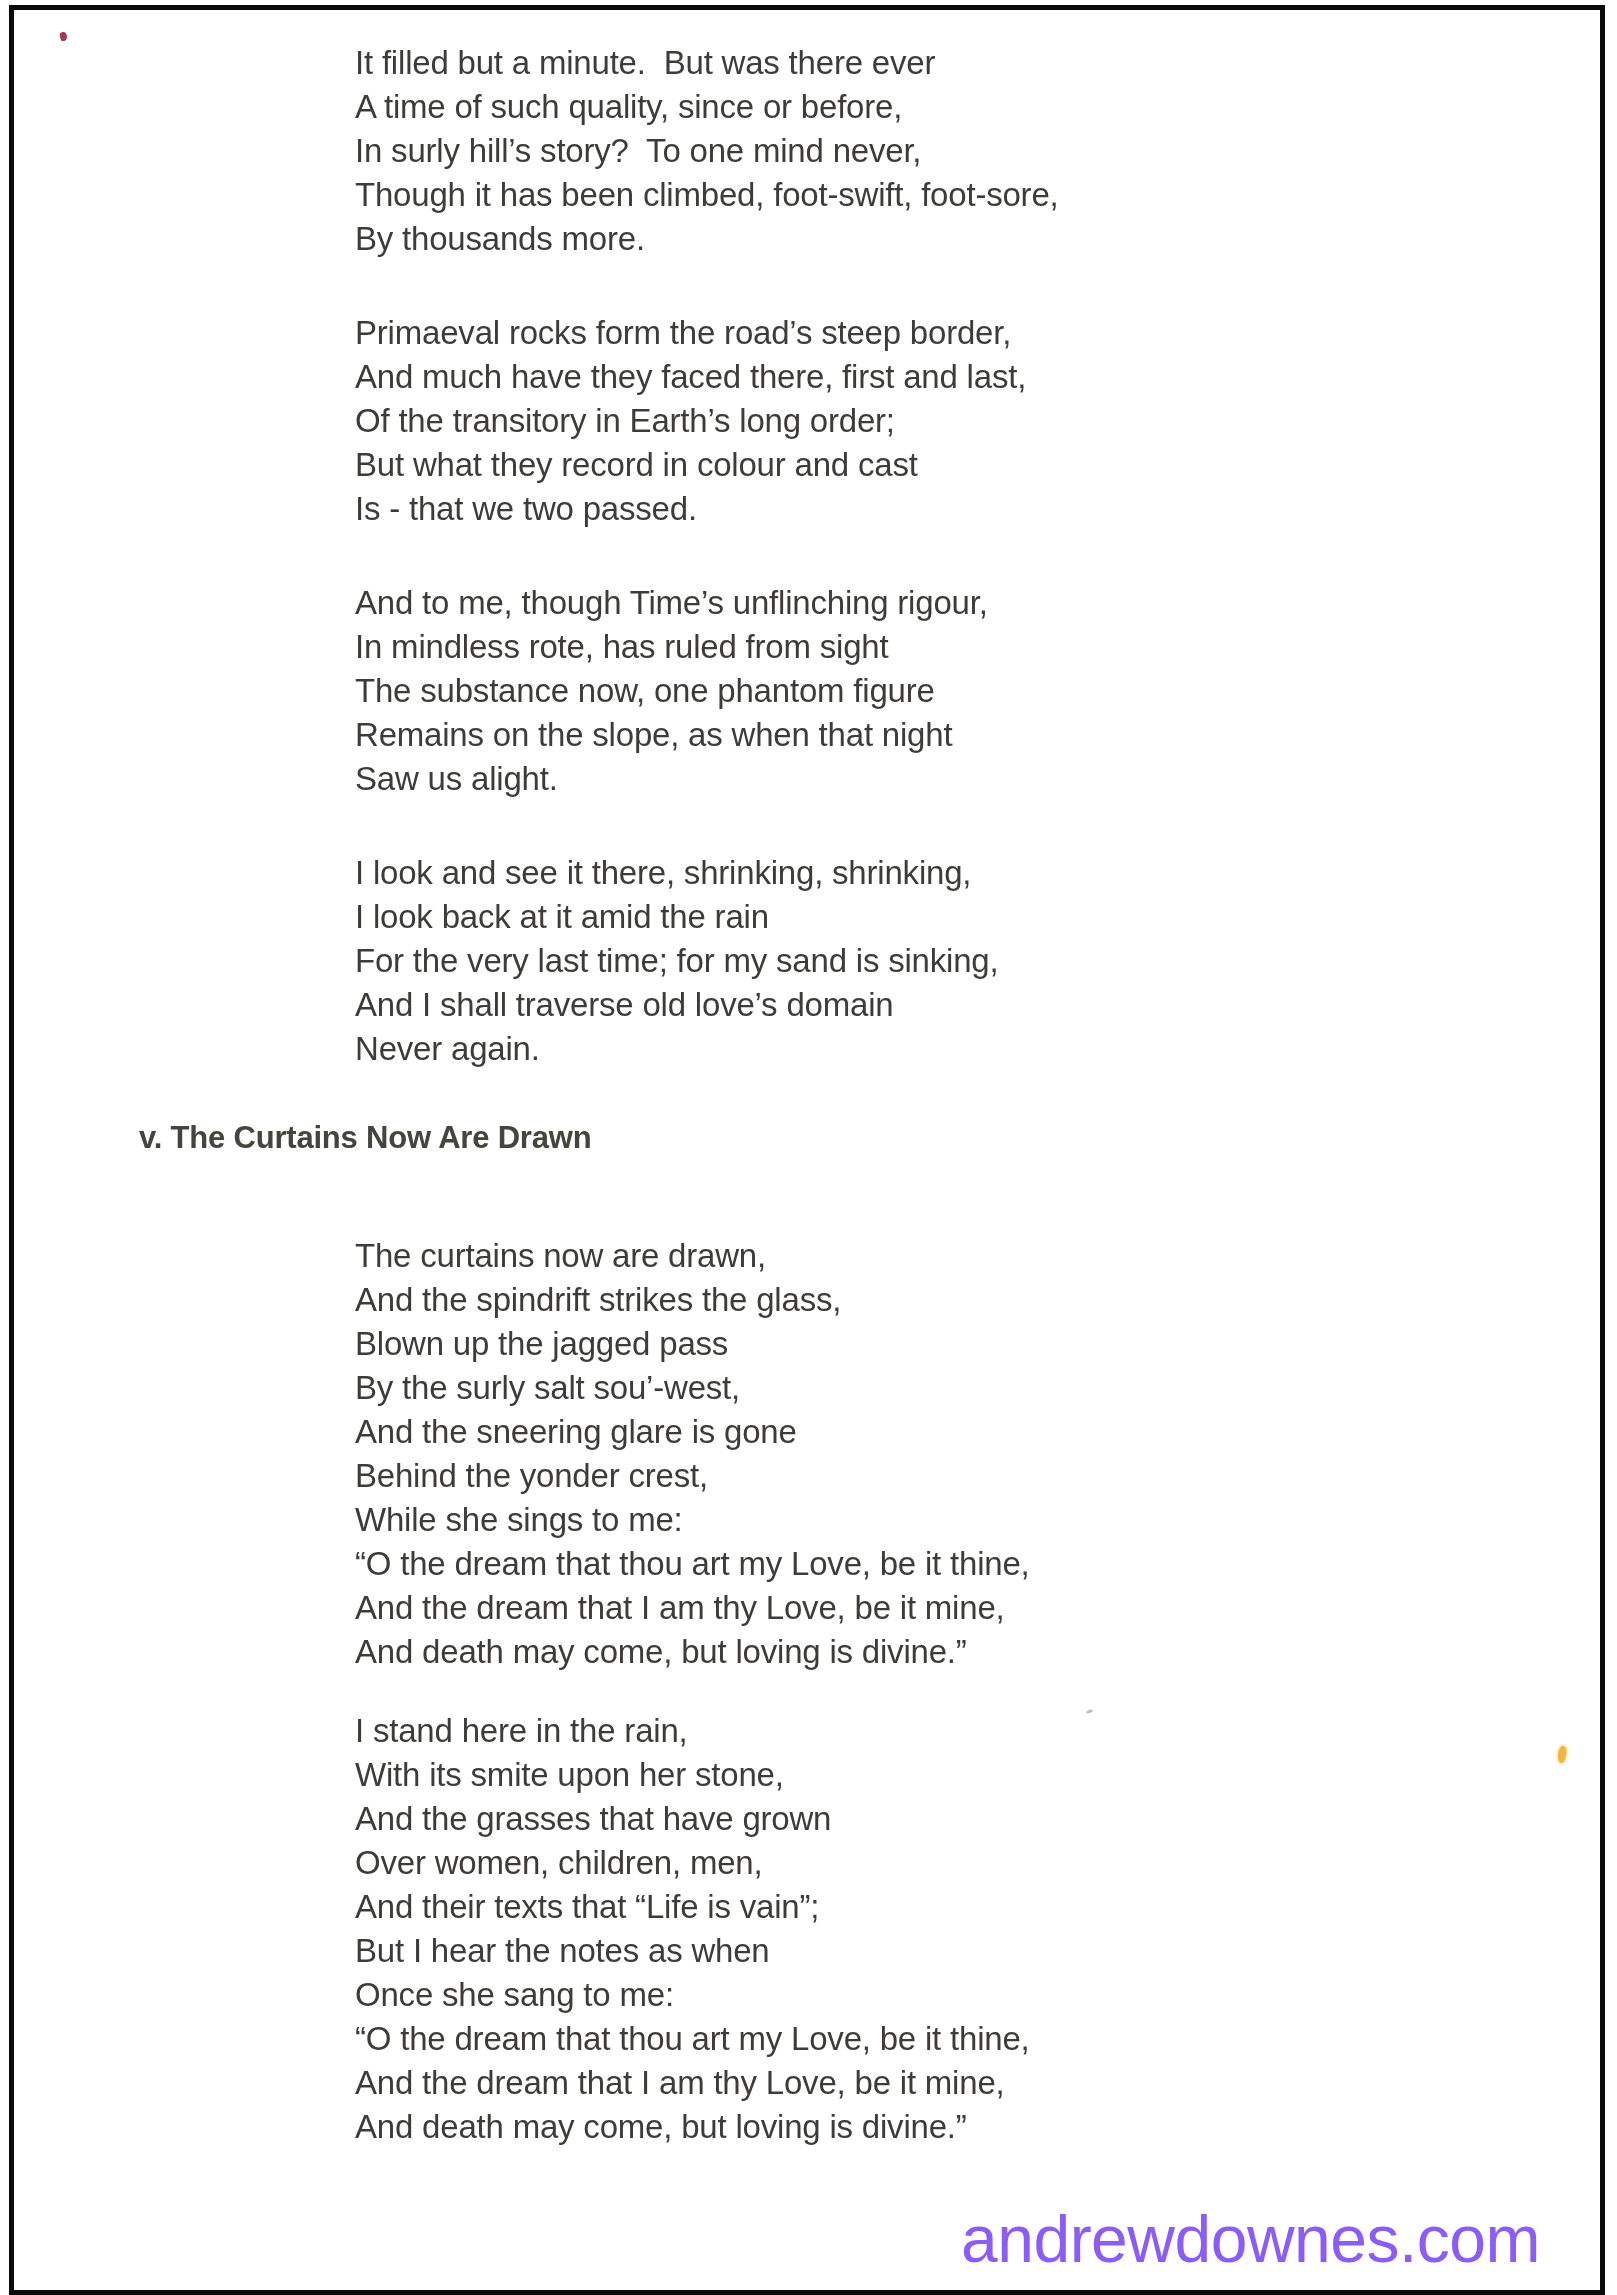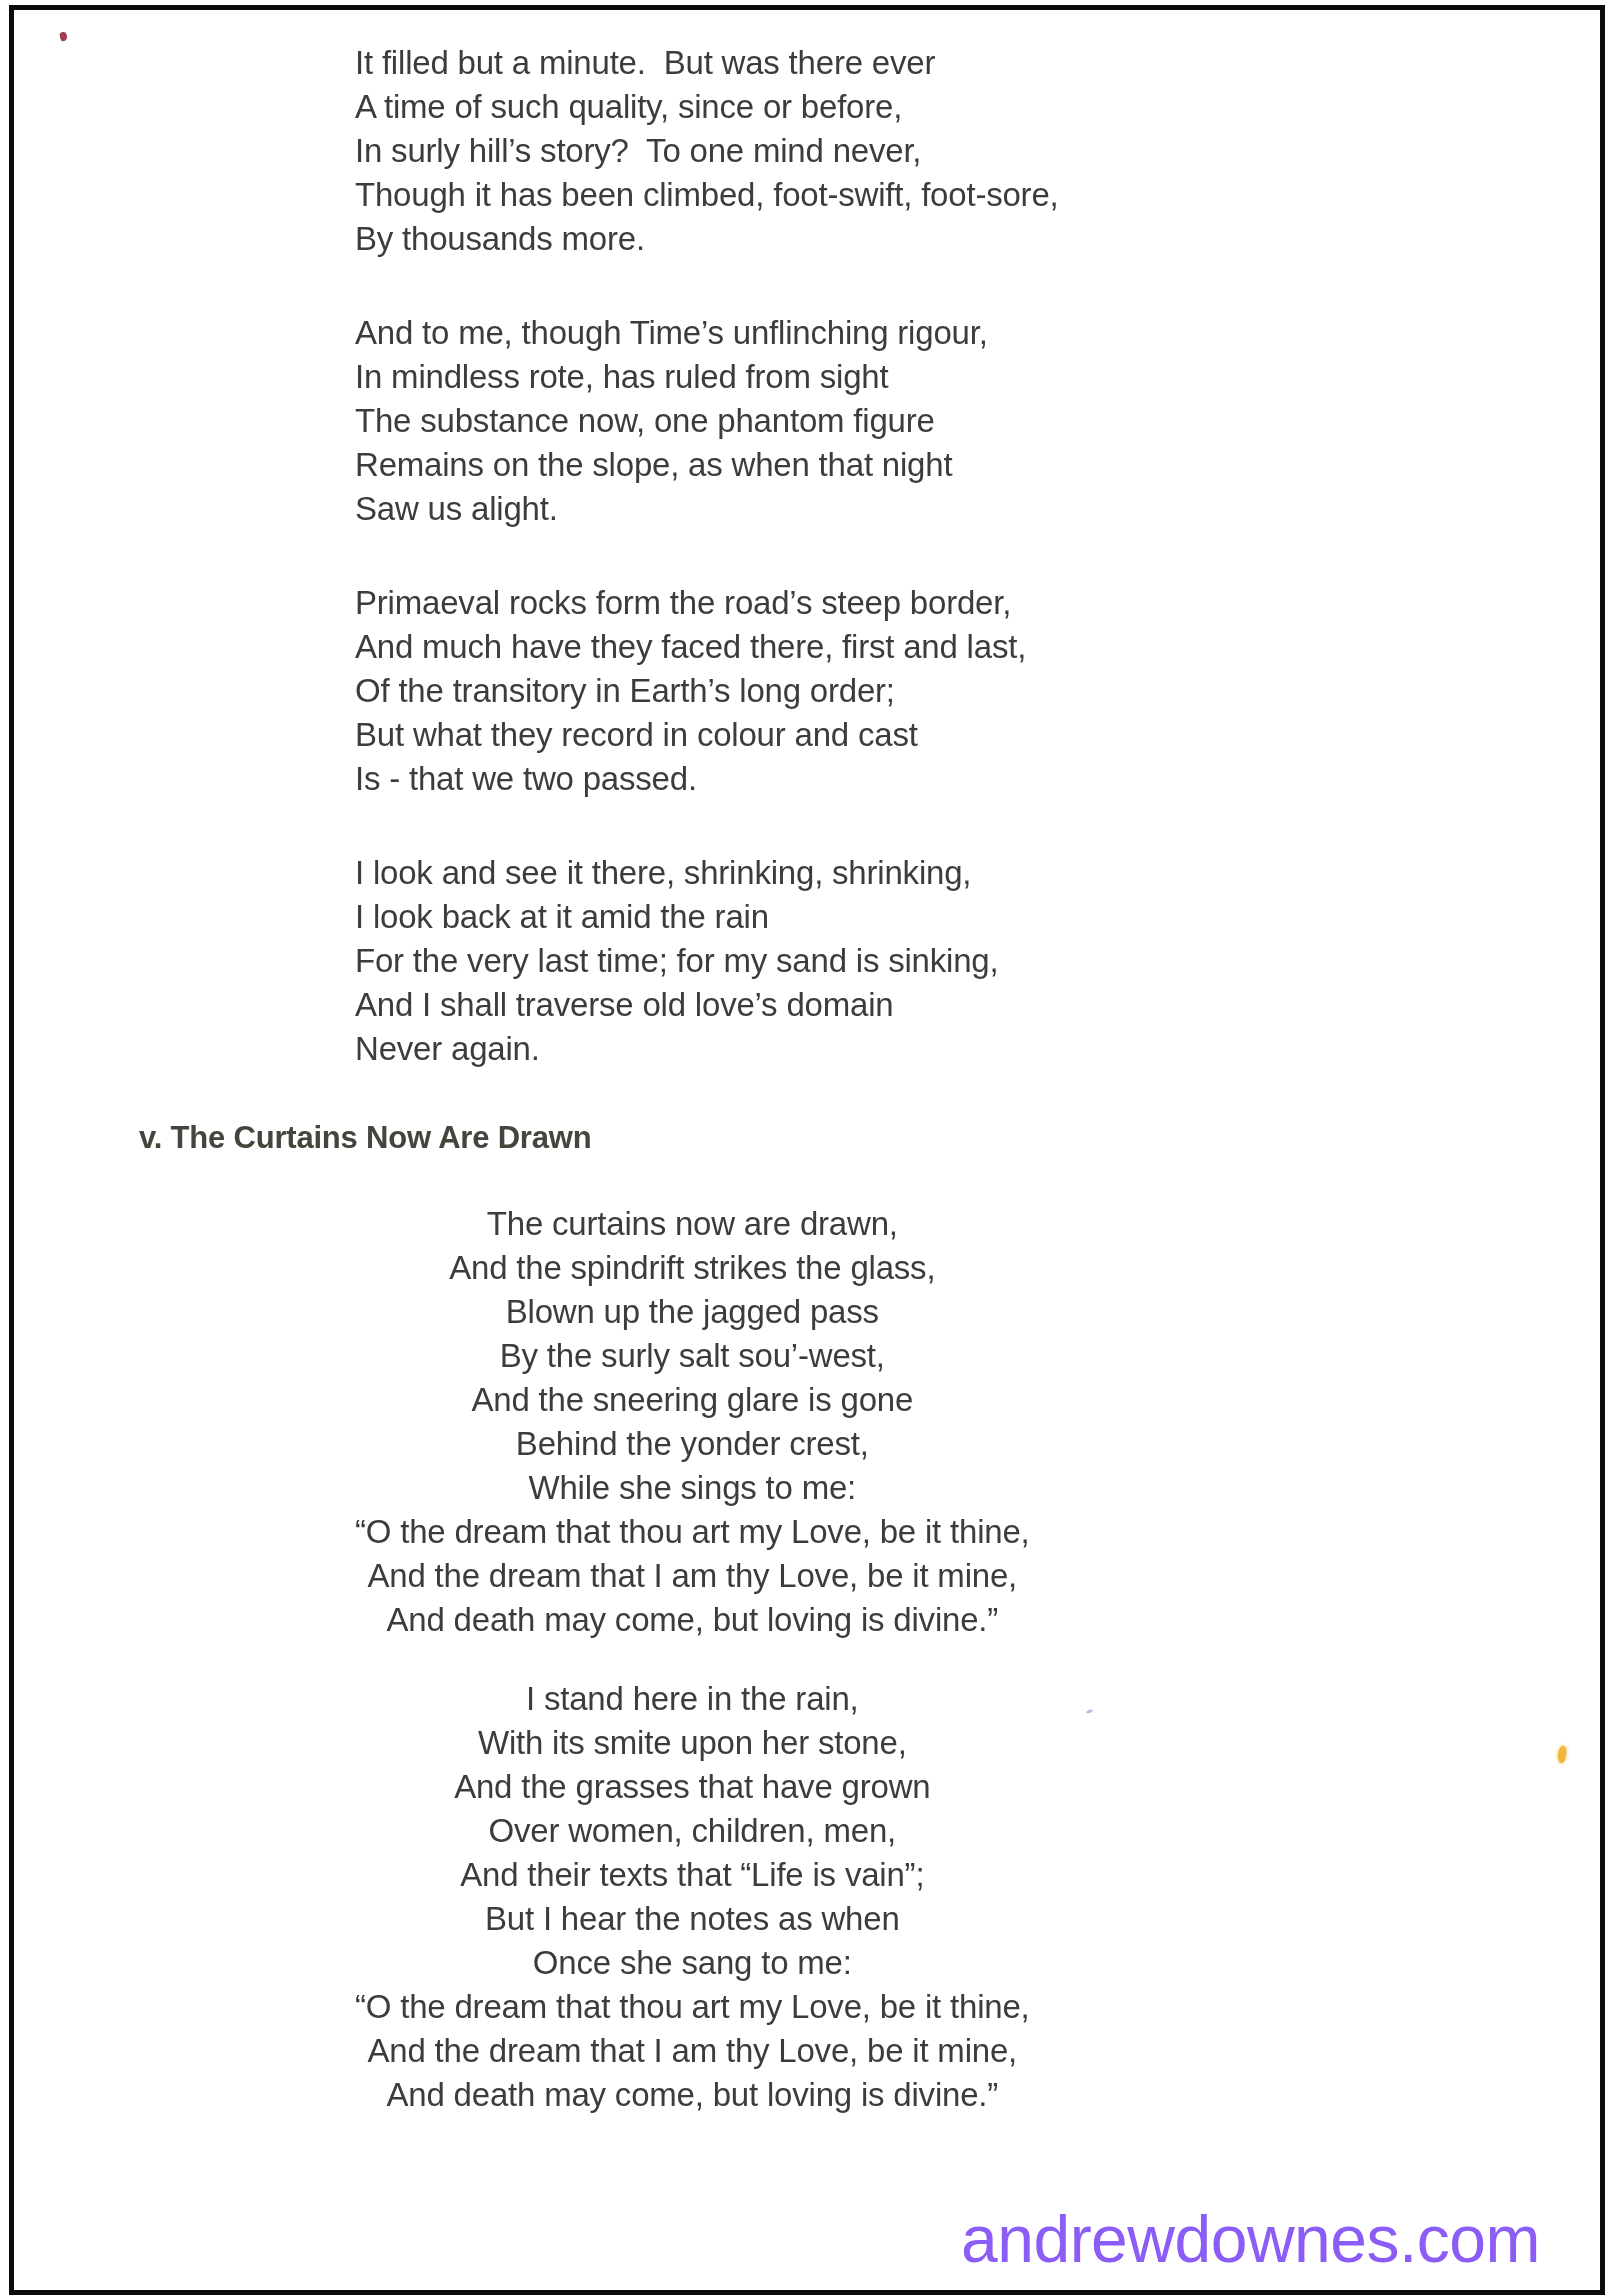--- a/index.html
+++ b/index.html
@@ -25,21 +25,21 @@
   }
   .poem {
     position: absolute;
     left: 355px;
     color: #3d3c39;
     font-size: 33px;
     line-height: 44px;
     letter-spacing: -0.2px;
   }
   #poem-one { top: 41px; }
-  #poem-two { top: 1202px; text-align: center; }
+  #poem-two { top: 1234px; }
   #poem-one .stanza { margin: 0 0 50px 0; white-space: pre-wrap; }
   #poem-two .stanza { margin: 0 0 35px 0; white-space: pre-wrap; }
   .section-heading {
     position: absolute;
     left: 139px;
     top: 1116px;
     margin: 0;
     color: #45443d;
     font-size: 31px;
     line-height: 44px;
@@ -99,30 +99,30 @@
 <div class="speck speck-red"></div>
 <div class="speck speck-purple"></div>
 <div class="speck speck-yellow"></div>
 
 <section class="poem" id="poem-one">
   <p class="stanza">It filled but a minute.  But was there ever
 A time of such quality, since or before,
 In surly hill’s story?  To one mind never,
 Though it has been climbed, foot-swift, foot-sore,
 By thousands more.</p>
+  <p class="stanza">Primaeval rocks form the road’s steep border,
+And much have they faced there, first and last,
+Of the transitory in Earth’s long order;
+But what they record in colour and cast
+Is - that we two passed.</p>
   <p class="stanza">And to me, though Time’s unflinching rigour,
 In mindless rote, has ruled from sight
 The substance now, one phantom figure
 Remains on the slope, as when that night
 Saw us alight.</p>
-  <p class="stanza">Primaeval rocks form the road’s steep border,
-And much have they faced there, first and last,
-Of the transitory in Earth’s long order;
-But what they record in colour and cast
-Is - that we two passed.</p>
   <p class="stanza">I look and see it there, shrinking, shrinking,
 I look back at it amid the rain
 For the very last time; for my sand is sinking,
 And I shall traverse old love’s domain
 Never again.</p>
 </section>
 
 <h2 class="section-heading">v. The Curtains Now Are Drawn</h2>
 
 <section class="poem" id="poem-two">

